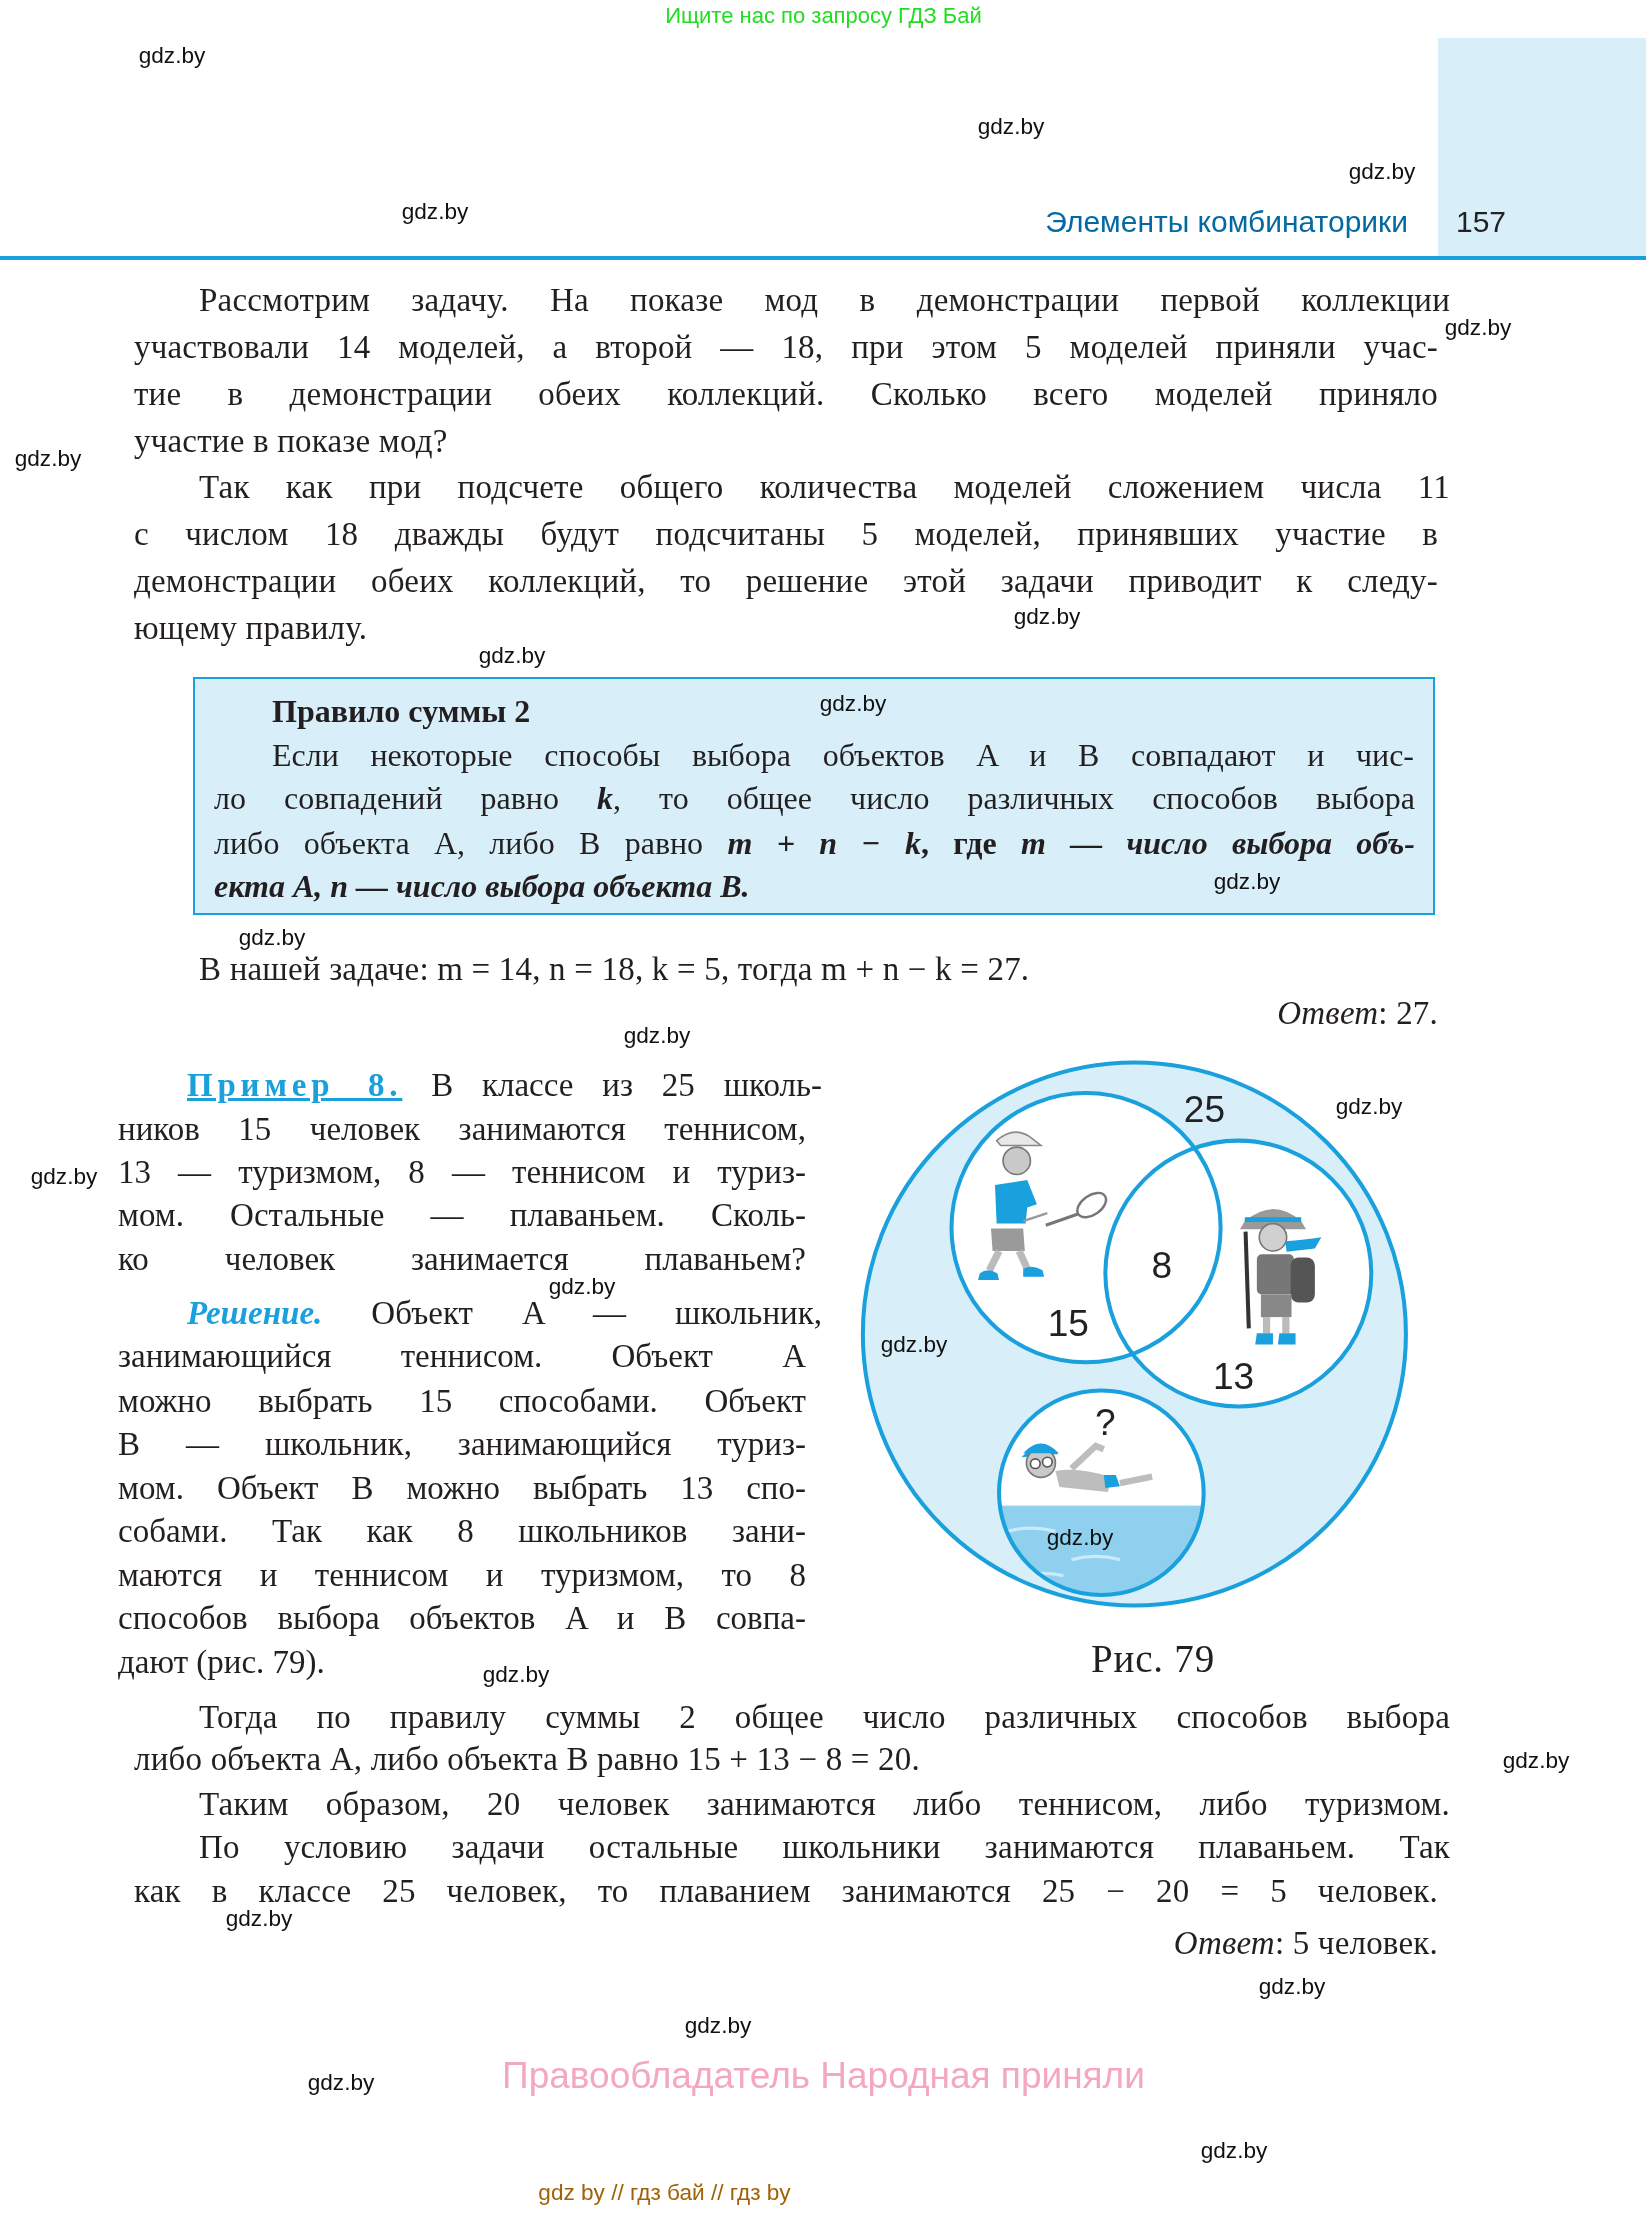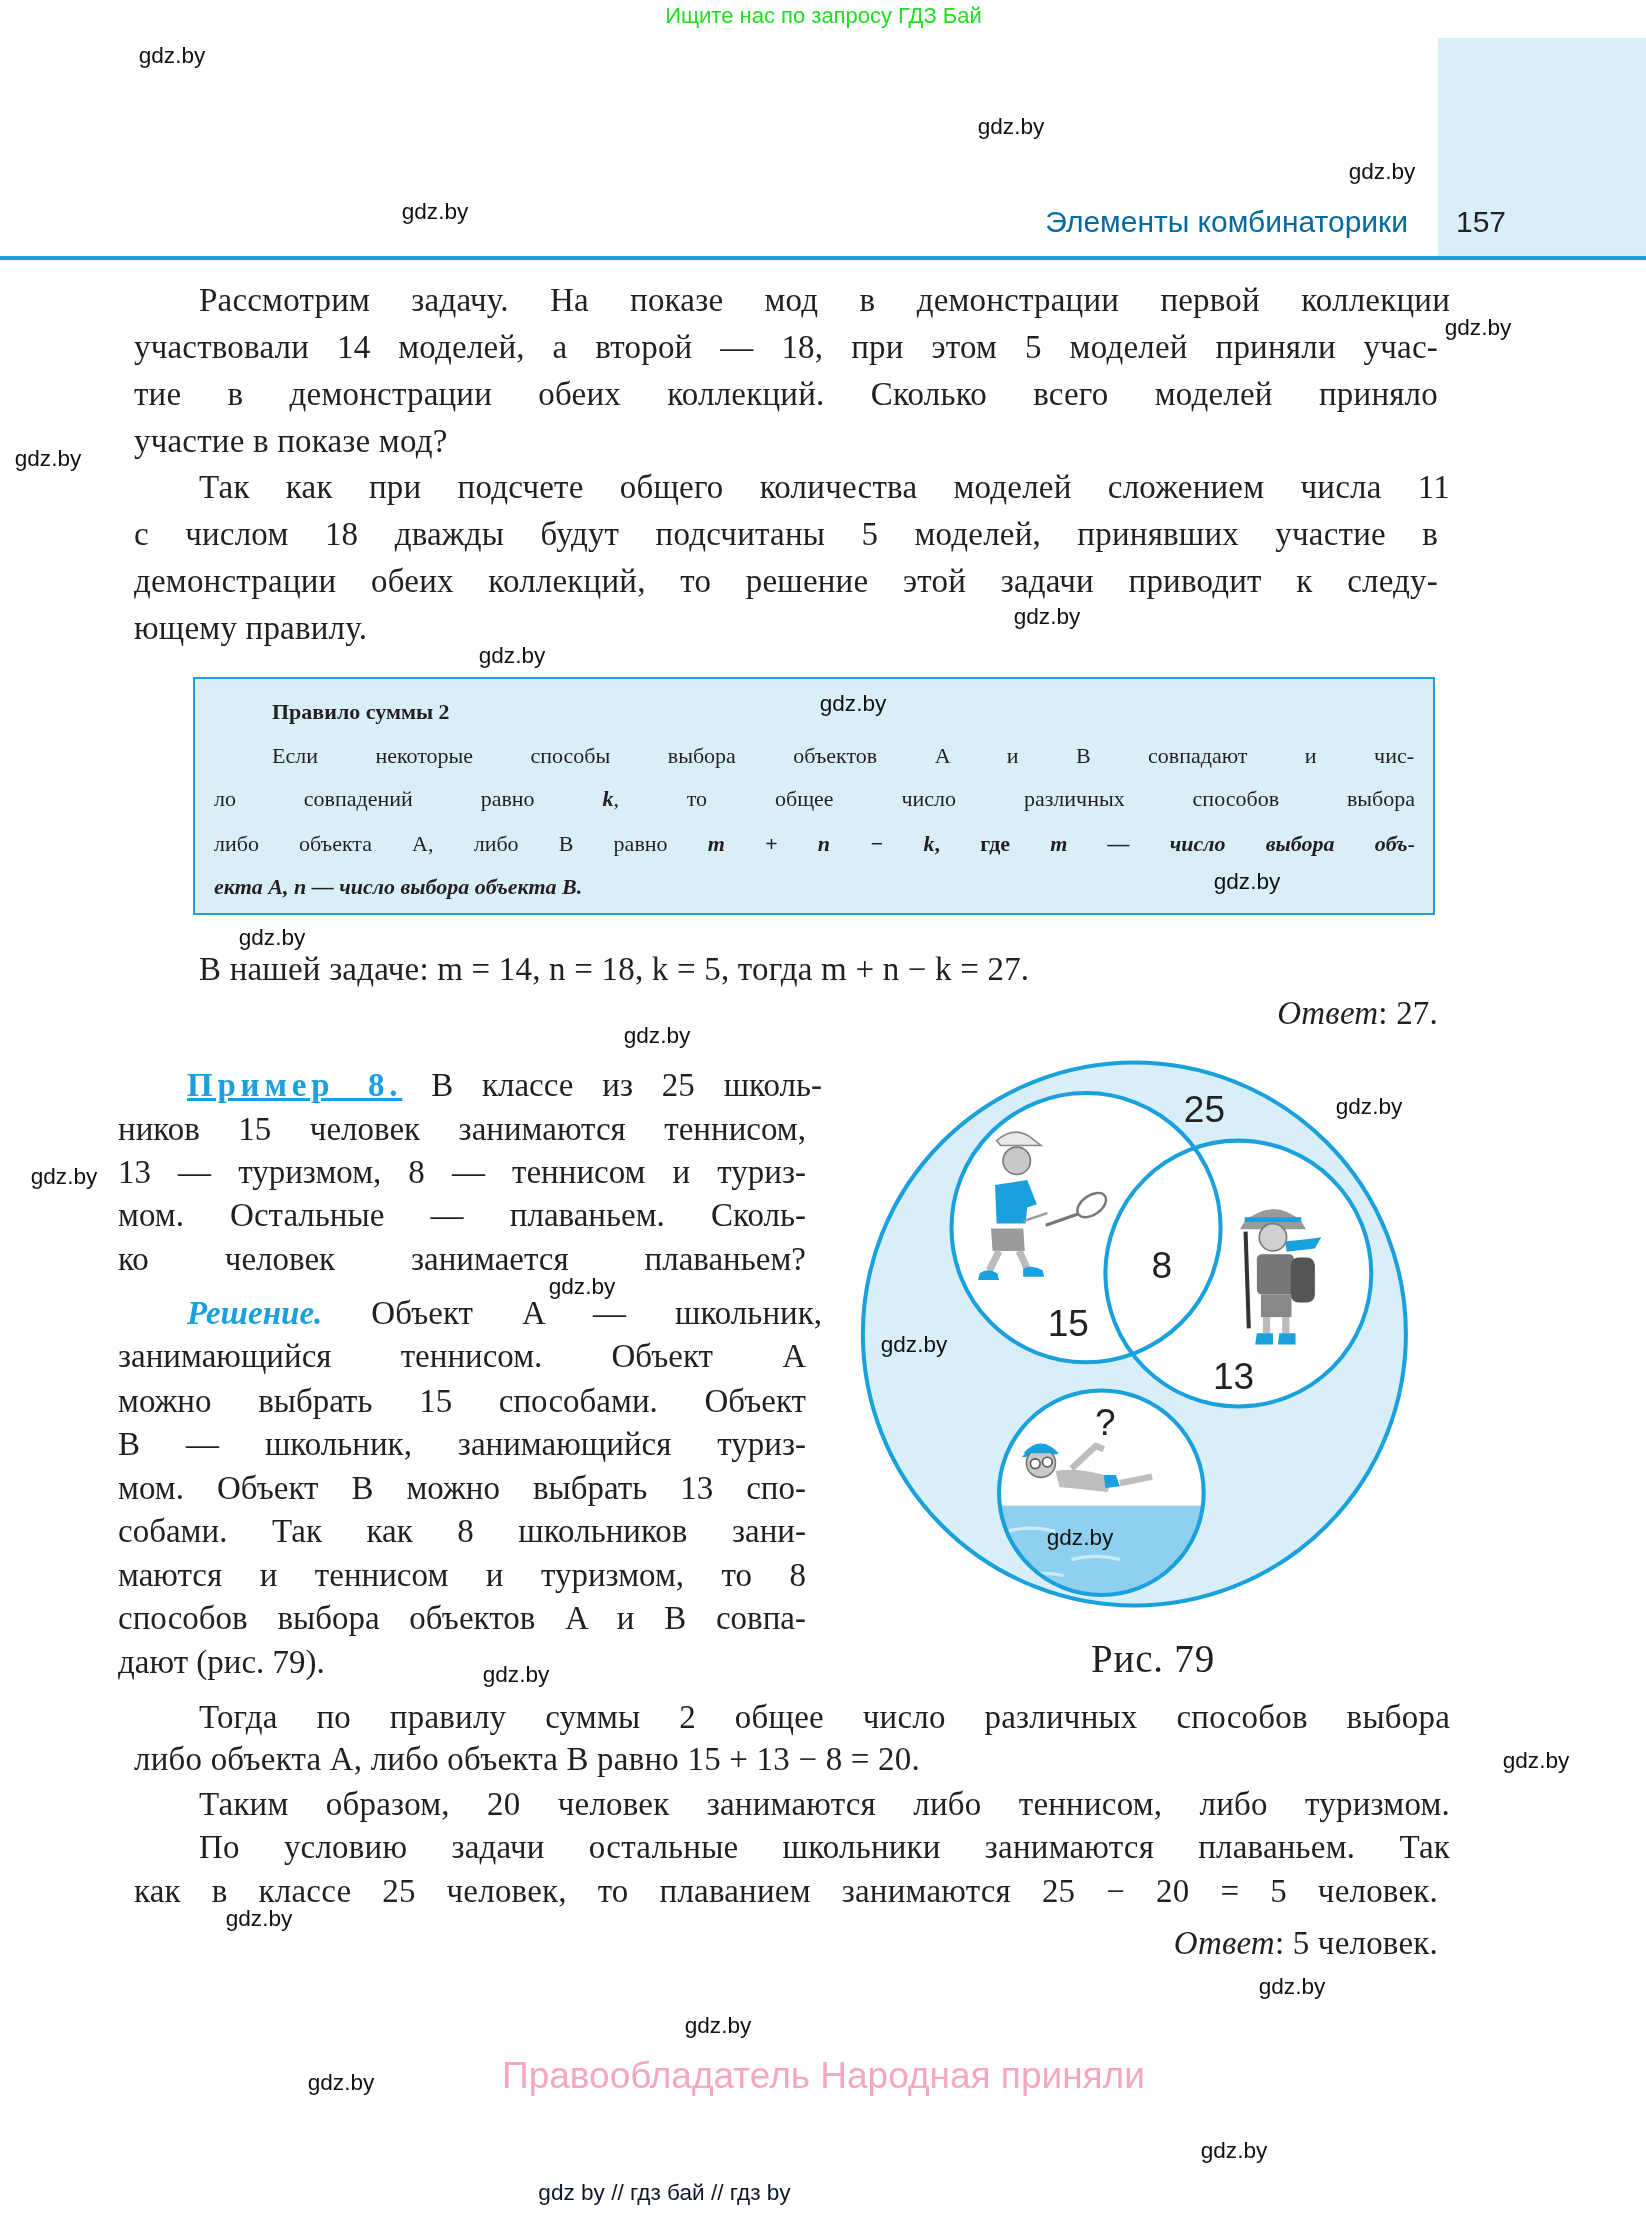--- a/index.html
+++ b/index.html
@@ -9,33 +9,33 @@
   .topad{position:absolute;left:0;width:1647px;top:3.2px;text-align:center;font-family:"Liberation Sans",sans-serif;font-size:22px;color:#22dd22;}
   .side-panel{position:absolute;left:1438px;top:38px;width:209px;height:221px;background:#d8effa;}
   .rule{position:absolute;left:0;top:256px;width:1647px;height:4px;background:#1aa0dc;}
   .hdr-title{position:absolute;right:239px;top:205px;font-family:"Liberation Sans",sans-serif;font-size:30px;color:#0369a1;}
   .hdr-page{position:absolute;left:1456px;top:205px;font-family:"Liberation Sans",sans-serif;font-size:30px;color:#222;}
   .ln{position:absolute;left:134px;width:1304px;font-size:33px;line-height:40px;white-space:nowrap;text-align:justify;text-align-last:justify;letter-spacing:0.2px;}
   .ln.ind{left:187px;width:1251px;margin-left:12px;}
   .ln.last{text-align-last:left;}
   .ln.right{text-align-last:right;text-align:right;}
   .rule-box{position:absolute;left:193px;top:677px;width:1238px;height:234px;background:#d8effa;border:2.4px solid #1aa0dc;}
-  .bl{position:absolute;left:214px;width:1201px;font-size:22px;line-height:39px;white-space:nowrap;text-align:justify;text-align-last:justify;}
+  .bl{position:absolute;left:214px;width:1201px;font-size:32px;line-height:39px;white-space:nowrap;text-align:justify;text-align-last:justify;}
   .bl.ind{left:272px;width:1142px;}
   .bl.last{text-align-last:left;}
   .lc{position:absolute;left:118px;width:688px;font-size:33px;line-height:40px;white-space:nowrap;text-align:justify;text-align-last:justify;}
   .lc.ind{left:187px;width:635px;}
   .lc.last{text-align-last:left;}
   .blue{color:#1aa0dc;font-weight:bold;}
   .spaced{letter-spacing:4.8px;text-decoration:underline;}
   i,.it{font-style:italic;}
   b{font-weight:bold;}
   .caption{position:absolute;left:1091px;top:1636px;font-size:39px;letter-spacing:0.8px;}
   .pink{position:absolute;left:0;width:1647px;top:2055px;text-align:center;font-family:"Liberation Sans",sans-serif;font-size:37px;color:#f4a7c0;}
-  .footer-links{position:absolute;left:0;width:1329px;top:2180px;text-align:center;font-family:"Liberation Sans",sans-serif;font-size:22.6px;color:#0f172a;}
+  .footer-links{position:absolute;left:0;width:1329px;top:2180px;text-align:center;font-family:"Liberation Sans",sans-serif;font-size:22.6px;color:#a16207;}
   svg text{font-family:"Liberation Sans","DejaVu Sans",sans-serif;}
 </style>
 </head>
 <body>
 
 <div class="topad">Ищите нас по запросу ГДЗ Бай</div>
 
 <div class="side-panel"></div>
 <div class="hdr-title">Элементы комбинаторики</div>
 <div class="hdr-page">157</div>

